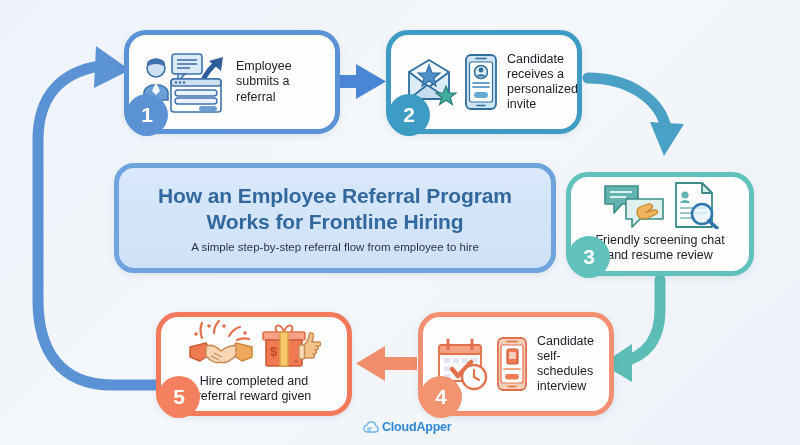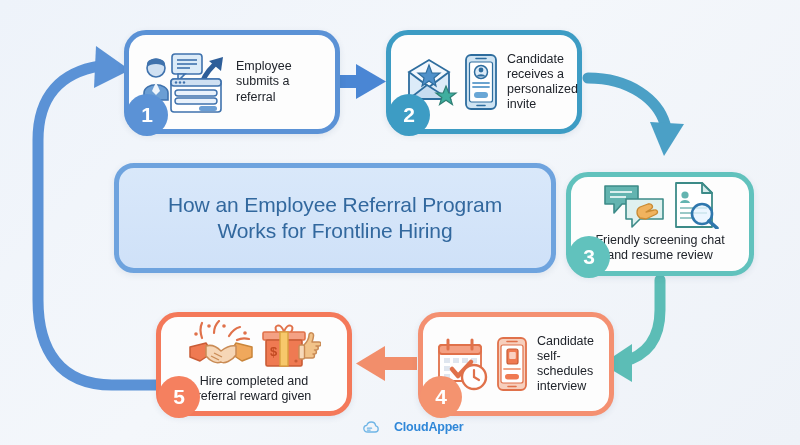--- a/index.html
+++ b/index.html
@@ -111,42 +111,42 @@
     background: linear-gradient(180deg, #d9e8fa 0%, #cfe1f8 100%);
     z-index: 4;
     display: flex;
     flex-direction: column;
     align-items: center;
     justify-content: center;
     box-shadow: 0 2px 7px rgba(40,70,110,0.10);
   }
   #title-main {
     font-size: 21px;
-    font-weight: normal;
+    font-weight: bold;
     color: #32689e;
     text-align: center;
     line-height: 1.22;
     letter-spacing: -0.1px;
     white-space: pre-line;
   }
   #title-sub {
     margin-top: 7px;
     font-size: 11.5px;
     color: #2c3442;
     text-align: center;
   }
 
   
   #logo {
     position: absolute;
     left: 363px;
     top: 420px;
     display: flex;
     align-items: center;
-    gap: 15px;
+    gap: 3px;
     z-index: 6;
   }
   #logo-text {
     font-size: 12.5px;
     font-weight: bold;
     color: #2f87d8;
     letter-spacing: -0.2px;
   }
 </style>
 </head>
@@ -362,20 +362,21 @@
       </div>
       <div class="step-text">Hire completed and
 referral reward given</div>
     </div>
     <div class="badge" style="background:#f5805f">5</div>
   </div>
 
   <div id="title-card">
     <div id="title-main">How an Employee Referral Program
 Works for Frontline Hiring</div>
+    <div id="title-sub">A simple step-by-step referral flow from employee to hire</div>
   </div>
 
   <div id="logo">
     <svg width="16" height="13" viewBox="0 0 16 13">
       <path d="M4.6 11 C2.2 11 0.8 9.4 0.8 7.6 C0.8 5.9 2.1 4.5 3.8 4.4 C4.3 2.4 6.1 1 8.2 1 C10.5 1 12.4 2.7 12.7 4.9 C14.2 5.2 15.2 6.4 15.2 7.9 C15.2 9.6 13.8 11 12.1 11 Z" fill="none" stroke="#6fb5e6" stroke-width="1.3" stroke-linejoin="round"></path>
       <line x1="4.4" y1="7.2" x2="8.6" y2="7.2" stroke="#6fb5e6" stroke-width="1.2" stroke-linecap="round"></line>
       <line x1="4.4" y1="9.1" x2="7.2" y2="9.1" stroke="#6fb5e6" stroke-width="1.2" stroke-linecap="round"></line>
     </svg>
     <span id="logo-text">CloudApper</span>
   </div>

